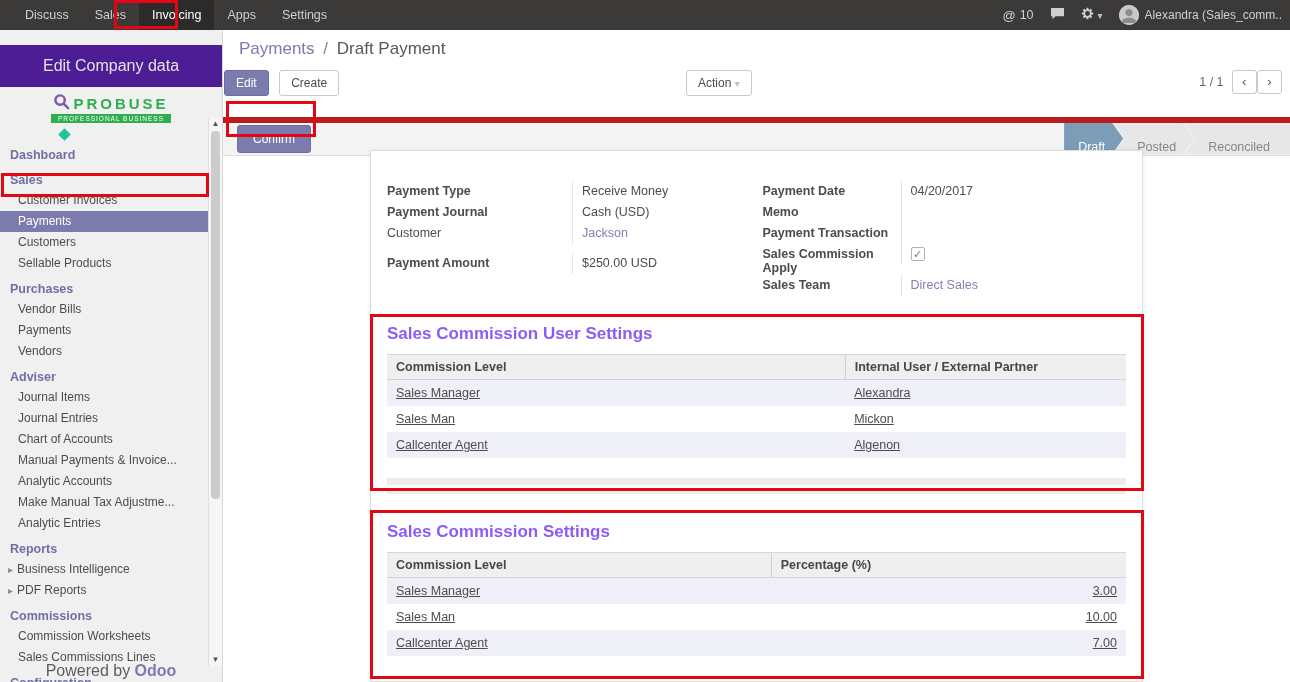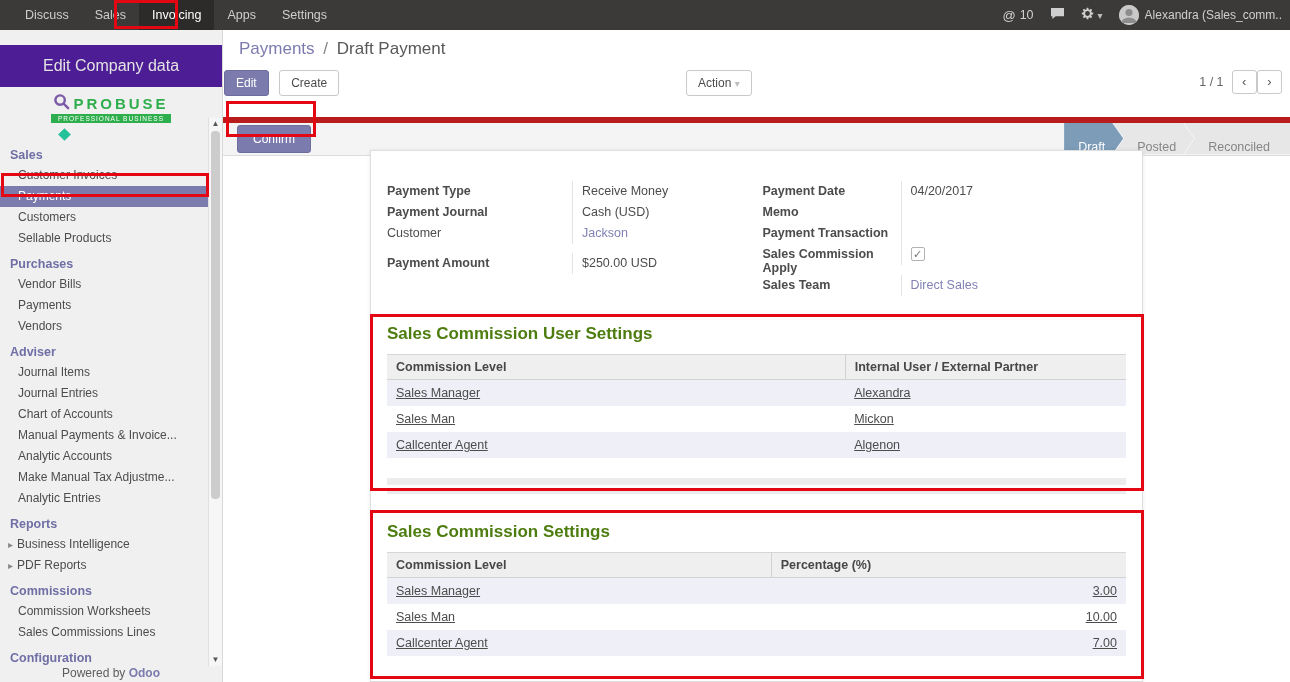--- a/index.html
+++ b/index.html
@@ -27,21 +27,21 @@
   .logo-top { display:flex; align-items:center; gap:3px; }
   .logo-title { color:#2fae4d; font-weight:bold; font-size:15px; letter-spacing:3px; }
   .logo-sub { margin-top:1px; background:#2fae4d; color:#fff; font-size:6.5px; letter-spacing:1px; padding:1px 7px; }
   .logo-diamond { position:absolute; left:60px; bottom:0; width:9px; height:9px; background:#25c19b; transform:rotate(45deg); }
   .nav { margin-top:6px; }
   .nav-header { padding:3px 10px; color:#6f6fa5; font-weight:bold; font-size:12.5px; margin-top:5px; cursor:pointer; }
   .nav-item { padding:3px 10px 3px 18px; color:#4c4c4c; cursor:pointer; line-height:15px; }
   .nav-item.active { background:#7c7bad; color:#fff; }
   .nav-item .exp-caret { color:#8a8a8a; font-size:10px; margin-right:4px; }
   .nav-item.expandable { padding-left:8px; }
-  .sb-footer { position:absolute; bottom:2px; width:100%; text-align:center; font-size:12px; color:#5d5d5d; }
+  .sb-footer { position:absolute; bottom:2px; width:100%; text-align:center; font-size:16px; color:#5d5d5d; }
   .sb-footer .brand { color:#7c7bad; font-weight:bold; cursor:pointer; }
   .sb-scroll { position:absolute; right:0; top:88px; height:548px; width:14px; background:#f6f6f6; border-left:1px solid #e0e0e0; }
   .sb-arrow { height:12px; font-size:8px; color:#555; text-align:center; line-height:12px; cursor:pointer; }
   .sb-arrow.down { position:absolute; bottom:0; width:100%; }
   .sb-thumb { position:absolute; top:13px; left:2px; width:9px; height:368px; background:#ccc; border-radius:4px; cursor:grab; }
 
   
   .main { position:absolute; top:30px; left:223px; width:1067px; height:652px; background:#fff; }
   .breadcrumb { position:absolute; top:9px; left:16px; font-size:17px; color:#585858; }
   .bc-parent { color:#7c7bad; cursor:pointer; }
@@ -71,21 +71,21 @@
   .fcol { flex:1; }
   .frow { display:flex; align-items:flex-start; min-height:21px; }
   .frow.spaced { margin-top:9px; }
   .flabel { width:185px; font-size:12.5px; padding-top:3px; color:#4c4c4c; }
   .fcol.rightcol .flabel { width:138px; }
   .bold { font-weight:bold; }
   .fvalue { flex:1; min-height:21px; border-left:1px solid #e4e4e4; padding:3px 0 3px 9px; font-size:12.5px; color:#4c4c4c; }
   .fvalue.link { color:#8181b5; cursor:pointer; }
   .checkbox { display:inline-block; width:14px; height:14px; border:1px solid #b3b3b3; border-radius:2px; background:#fff; text-align:center; line-height:12px; font-size:11px; color:#737373; cursor:pointer; }
 
-  .section-heading { margin:28px 0 0; font-size:17px; font-weight:bold; color:#4d7c0f; }
+  .section-heading { margin:28px 0 0; font-size:17px; font-weight:bold; color:#8b5cf6; }
   .o-table { width:100%; border-collapse:collapse; font-size:12.5px; margin-top:10px; }
   .o-table th { background:#efefef; text-align:left; font-weight:bold; color:#474747; padding:5px 9px; border-top:1px solid #d6d6d6; border-bottom:1px solid #d2d2d2; cursor:pointer; }
   .o-table th + th { border-left:1px solid #d2d2d2; }
   .o-table td { padding:6px 9px; color:#4c4c4c;text-decoration:underline; }
   .o-table tr.zebra { background:#efeff8; }
   .o-table td.num, .o-table th.num-h { }
   .o-table td.num { text-align:right; }
   .t1 .col-a { width:62%; }
   .t2 .col-a { width:52%; }
   .filler { margin-top:20px; }
@@ -150,20 +150,21 @@
             <line x1="11.5" y1="11.5" x2="16" y2="16" stroke="#7b5aa6" stroke-width="2.6" stroke-linecap="round"></line>
           </svg>
       </span>
       <span class="logo-title">PROBUSE</span>
     </div>
     <div class="logo-sub">PROFESSIONAL BUSINESS</div>
     <span class="logo-diamond"></span>
   </div>
 
   <nav class="nav">
+    <div class="nav-header">Dashboard</div>
 
     <div class="nav-header">Sales</div>
     <div class="nav-item">Customer Invoices</div>
     <div class="nav-item active">Payments</div>
     <div class="nav-item">Customers</div>
     <div class="nav-item">Sellable Products</div>
 
     <div class="nav-header">Purchases</div>
     <div class="nav-item">Vendor Bills</div>
     <div class="nav-item">Payments</div>

